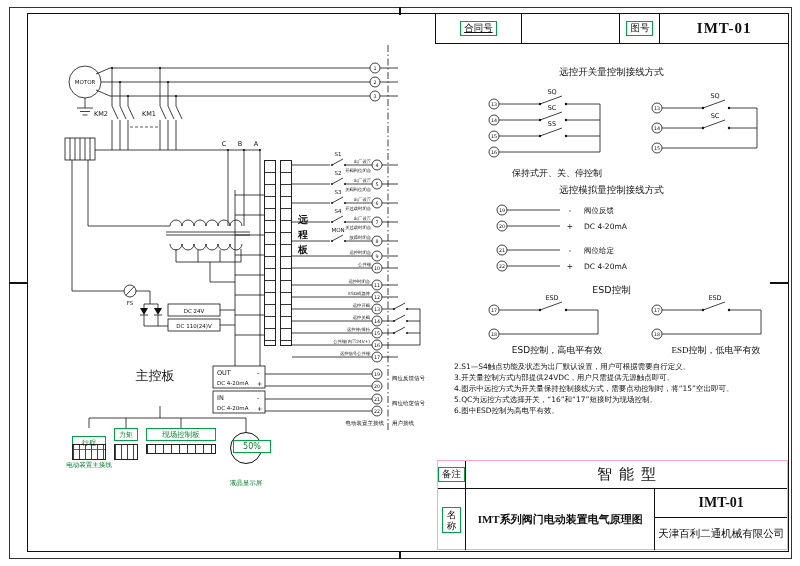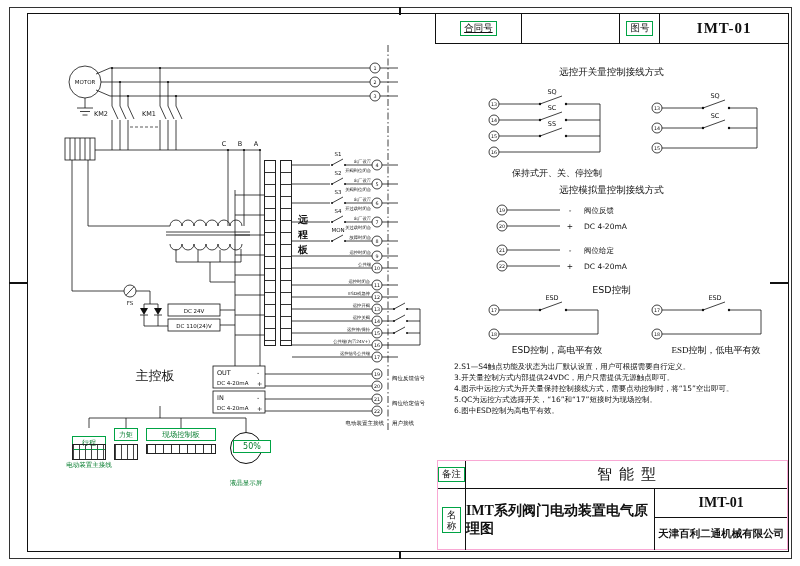--- a/index.html
+++ b/index.html
@@ -32,26 +32,26 @@
   .tb-c4{width:128px;border-right:none;font-family:"Liberation Serif",serif;font-weight:bold;font-size:15px;letter-spacing:1px;}
 
   .bottom-block{position:absolute;left:437px;top:460px;width:351px;height:90px;border:1px solid #f9a8d4;box-sizing:border-box;background:#fff;}
   .bb-row1{display:flex;height:28px;border-bottom:1px solid #111;box-sizing:border-box;}
   .bb-row2{display:flex;height:61px;box-sizing:border-box;}
   .bb-label{width:28px;border-right:1px solid #111;box-sizing:border-box;display:flex;align-items:center;justify-content:center;}
   .bb-smart{flex:1;display:flex;align-items:center;justify-content:center;
             font-family:"Liberation Serif",serif;font-size:15px;letter-spacing:7px;text-indent:7px;}
   .vlabel{width:15px;line-height:11px;font-size:9.5px;padding:1px 1px;border:1px solid #00a344;text-align:center;word-break:break-all;}
   .bb-title{width:190px;border-right:1px solid #111;box-sizing:border-box;display:flex;align-items:center;justify-content:center;
-            font-family:"Liberation Serif",serif;font-weight:bold;font-size:14px;}
+            font-family:"Liberation Serif",serif;font-weight:bold;font-size:11px;}
   .bb-right{width:132px;display:flex;flex-direction:column;}
   .bb-dno{height:29px;border-bottom:1px solid #111;box-sizing:border-box;display:flex;align-items:center;justify-content:center;
           font-family:"Liberation Serif",serif;font-weight:bold;font-size:14px;}
   .bb-company{flex:1;display:flex;align-items:center;justify-content:center;
-          font-family:"Liberation Serif",serif;font-weight:bold;font-size:10.5px;}
+          font-family:"Liberation Serif",serif;font-weight:normal;font-size:10.5px;}
 
   
   .panel-title{position:absolute;text-align:center;font-size:9.5px;}
   .panel-caption{position:absolute;text-align:center;font-size:9px;}
   .notes{position:absolute;left:440px;top:361px;width:346px;font-size:7.5px;line-height:11px;color:#111;}
   .note-line{white-space:nowrap;}
   .note-indent{padding-left:14px;}
 
   
   .gbox{position:absolute;border:1px solid #00a344;color:#067d2e;background:#fff;

